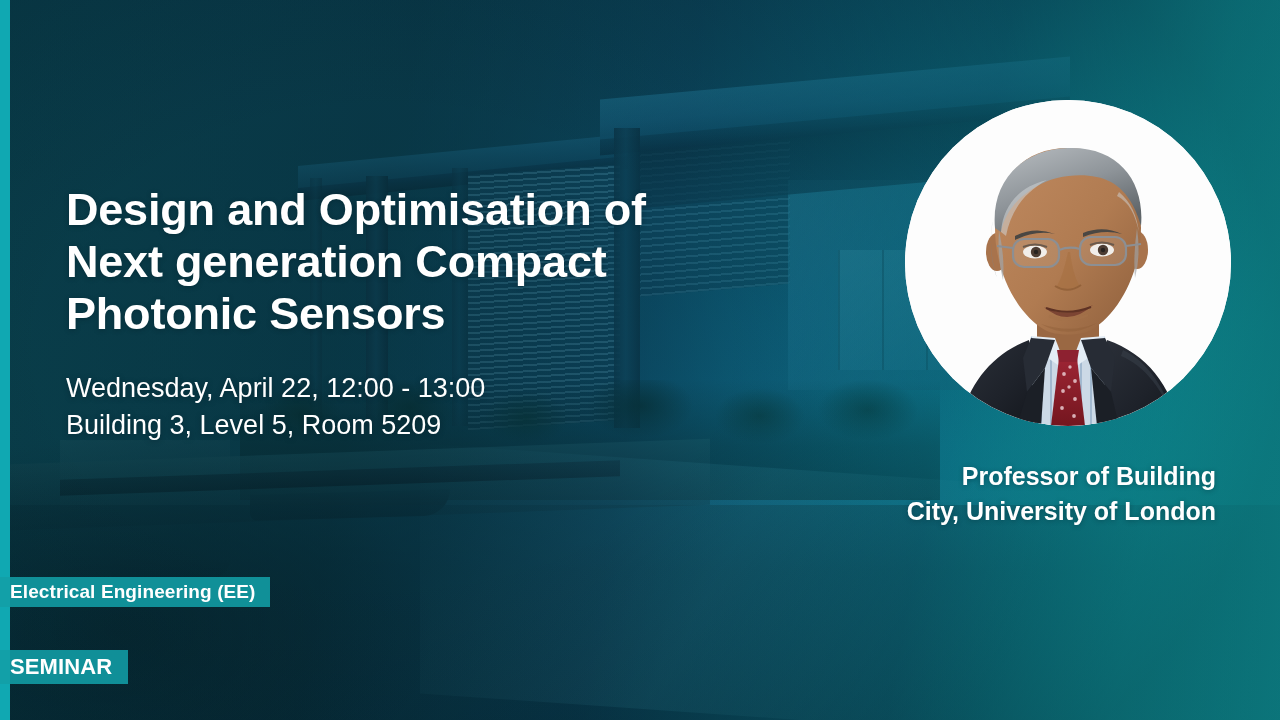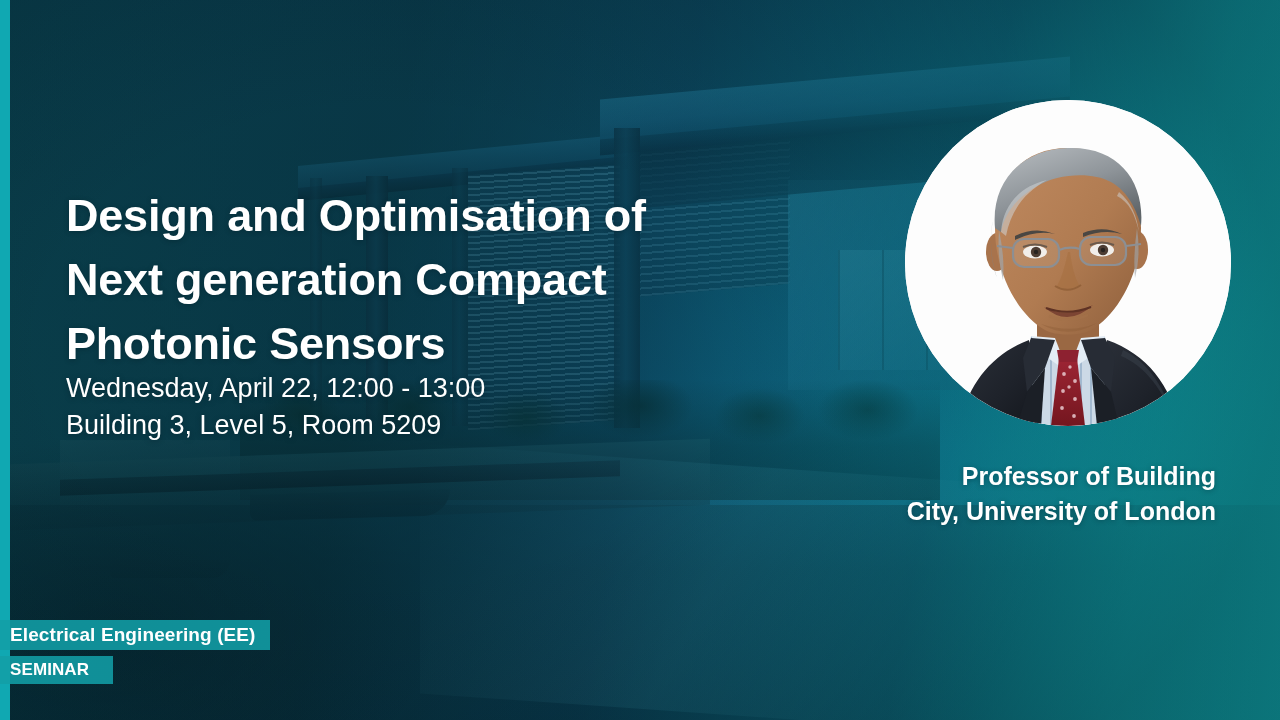--- a/index.html
+++ b/index.html
@@ -237,21 +237,21 @@
   .portrait svg { display: block; width: 100%; height: 100%; }
 
   
   .title {
     position: absolute;
     left: 66px; top: 184px;
     width: 700px;
     color: #ffffff;
     font-size: 45px;
     font-weight: bold;
-    line-height: 64px;
+    line-height: 52px;
     letter-spacing: -0.2px;
     text-shadow: 0 1px 5px rgba(0,30,40,0.45);
     z-index: 6;
     white-space: pre-line;
   }
   .meta {
     position: absolute;
     left: 66px; top: 370px;
     color: #ffffff;
     font-size: 27px;
@@ -285,25 +285,25 @@
     font-weight: bold;
     letter-spacing: 0.1px;
     white-space: nowrap;
   }
   .badge-dept {
     font-size: 19px;
     padding: 4px 14px 4px 10px;
     margin-bottom: 6px;
   }
   .badge-type {
-    font-size: 17px;
-    padding: 4px 24px 4px 10px;
+    font-size: 22px;
+    padding: 4px 16px 4px 10px;
     text-align: right;
   }
-  .badge-row { display: block; }
+  .badge-row { display: block; margin-top: 37px; }
 </style>
 </head>
 <body>
 
 <div id="slide">
 
   <div class="bg-layer bg-base"></div>
   <div class="bg-layer bg-sky"></div>
 
   <div class="bld bld-canopy"></div>

